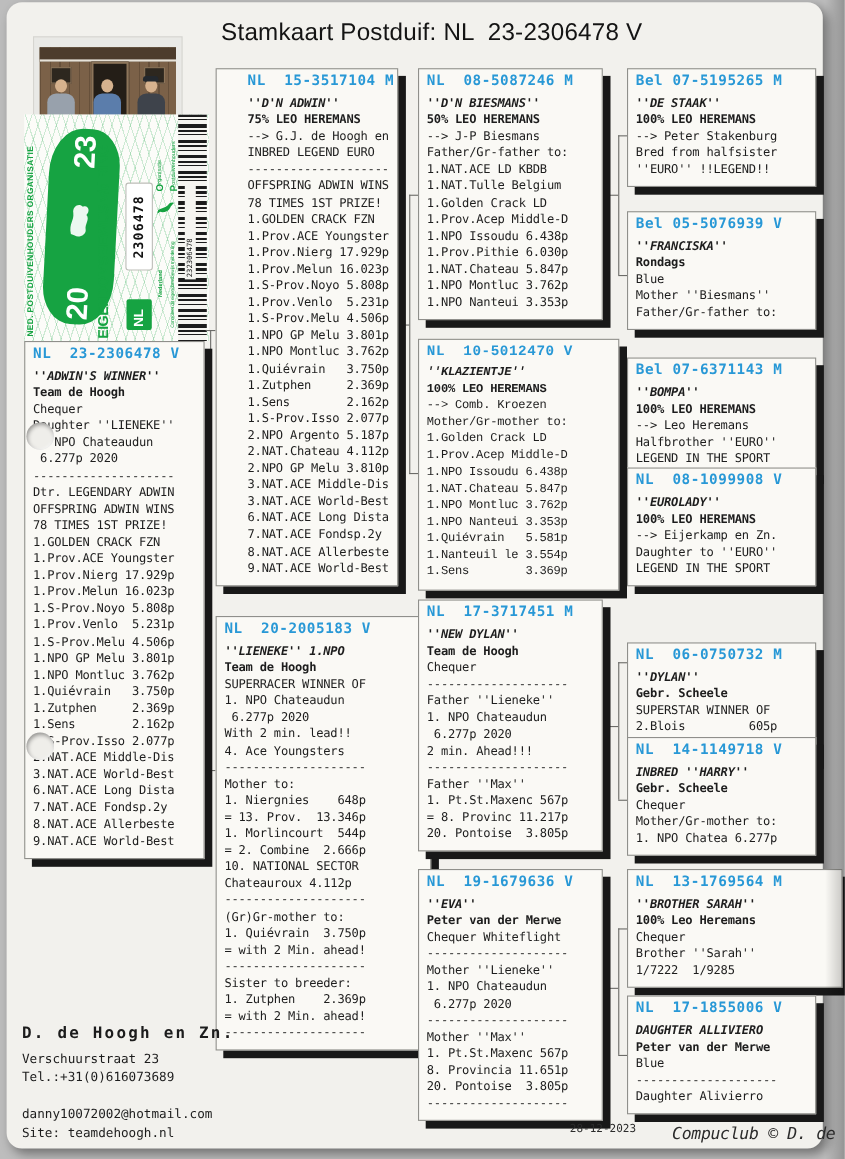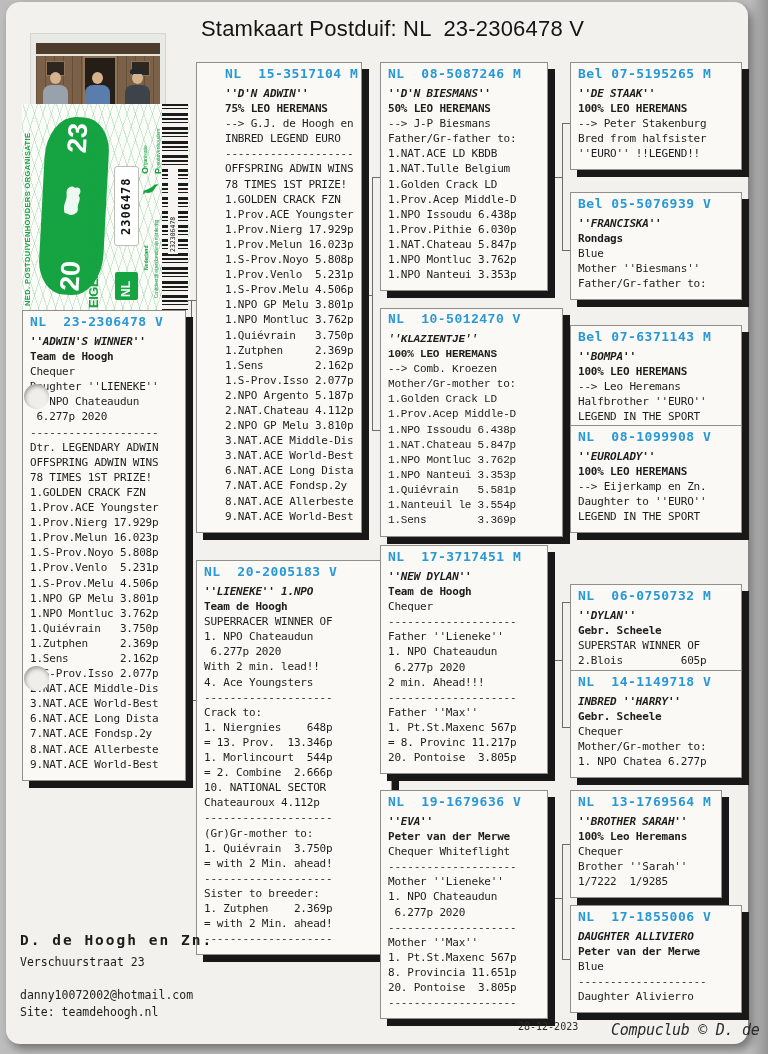--- a/index.html
+++ b/index.html
@@ -280,21 +280,21 @@
   <div class="pbox-ring">NL  20-2005183 V</div>
   <div class="pbox-body">
       <div class="ln ln-bi">''LIENEKE'' 1.NPO</div>
       <div class="ln ln-b">Team de Hoogh</div>
       <div class="ln ln-n">SUPERRACER WINNER OF</div>
       <div class="ln ln-n">1. NPO Chateaudun</div>
       <div class="ln ln-n"> 6.277p 2020</div>
       <div class="ln ln-n">With 2 min. lead!!</div>
       <div class="ln ln-n">4. Ace Youngsters</div>
       <div class="ln ln-d">--------------------</div>
-      <div class="ln ln-n">Crack to:</div>
+      <div class="ln ln-n">Mother to:</div>
       <div class="ln ln-n">1. Niergnies    648p</div>
       <div class="ln ln-n">= 13. Prov.  13.346p</div>
       <div class="ln ln-n">1. Morlincourt  544p</div>
       <div class="ln ln-n">= 2. Combine  2.666p</div>
       <div class="ln ln-n">10. NATIONAL SECTOR</div>
       <div class="ln ln-n">Chateauroux 4.112p</div>
       <div class="ln ln-d">--------------------</div>
       <div class="ln ln-n">(Gr)Gr-mother to:</div>
       <div class="ln ln-n">1. Quiévrain  3.750p</div>
       <div class="ln ln-n">= with 2 Min. ahead!</div>
@@ -430,21 +430,21 @@
 <div class="pbox" style="left:570px;top:670px;width:172px;">
   <div class="pbox-ring">NL  14-1149718 V</div>
   <div class="pbox-body">
       <div class="ln ln-bi">INBRED ''HARRY''</div>
       <div class="ln ln-b">Gebr. Scheele</div>
       <div class="ln ln-n">Chequer</div>
       <div class="ln ln-n">Mother/Gr-mother to:</div>
       <div class="ln ln-n">1. NPO Chatea 6.277p</div>
     </div>
 </div>
-<div class="pbox" style="left:570px;top:790px;width:152px;">
+<div class="pbox" style="left:570px;top:790px;width:196px;">
   <div class="pbox-ring">NL  13-1769564 M</div>
   <div class="pbox-body">
       <div class="ln ln-bi">''BROTHER SARAH''</div>
       <div class="ln ln-b">100% Leo Heremans</div>
       <div class="ln ln-n">Chequer</div>
       <div class="ln ln-n">Brother ''Sarah''</div>
       <div class="ln ln-n">1/7222  1/9285</div>
     </div>
 </div>
 <div class="pbox" style="left:570px;top:905px;width:172px;">
@@ -457,20 +457,21 @@
       <div class="ln ln-n">Daughter Alivierro</div>
     </div>
 </div>
 
 <div class="hole" style="left:24px;top:384px;"></div>
 <div class="hole" style="left:24px;top:666px;"></div>
 
 <div class="owner">
   <div class="owner-name">D. de Hoogh en Zn.</div>
   <div class="owner-line" style="margin-top:6px;">Verschuurstraat 23</div>
+  <div class="owner-line">Tel.:+31(0)616073689</div>
   <div class="owner-contact">
     <div class="owner-line">danny10072002@hotmail.com</div>
     <div class="owner-line">Site: teamdehoogh.nl</div>
   </div>
 </div>
 
 <div class="footer-date">28-12-2023</div>
 <div class="footer-credit">Compuclub © D. de Hoogh en Zn.</div>
 
 <div class="edge-r"></div>

